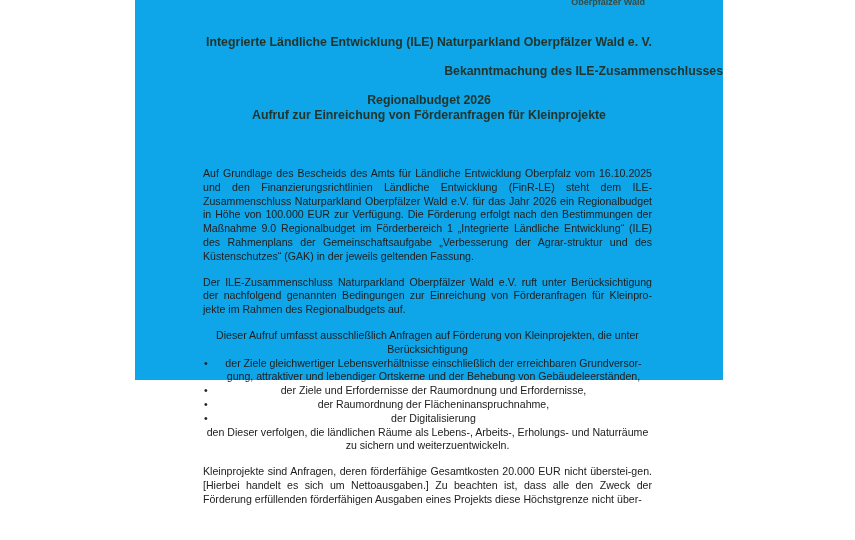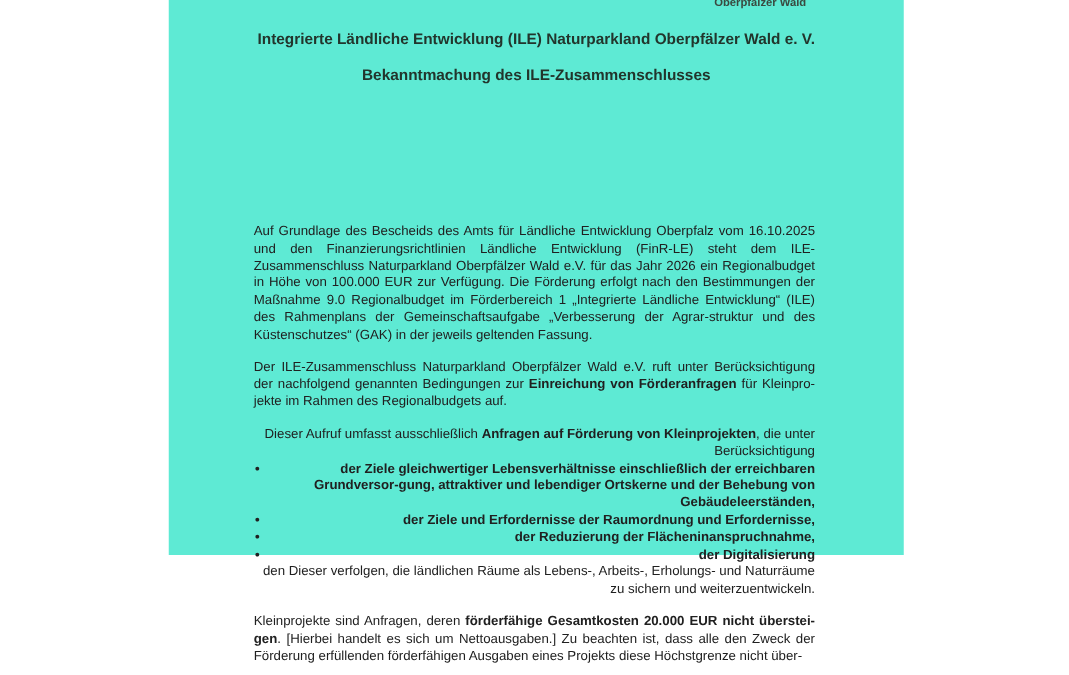--- a/index.html
+++ b/index.html
@@ -1,62 +1,66 @@
 <!DOCTYPE html>
 <html><head>
 <meta charset="utf-8">
 <style>
   html, body { margin: 0; padding: 0; background: #ffffff; }
   body { width: 855px; height: 540px; overflow: hidden; position: relative;
          font-family: "Liberation Sans", sans-serif; color: #1c1c1c; }
-  .page { position: absolute; left: 135px; top: 0; width: 588px; height: 444px;
-          background: #5eead4; }
+  .page { position: absolute; left: 135px; top: 0; width: 588px; height: 380px;
+          background: #0ea5e9; }
   .page-header { position: absolute; left: 0; top: -3px; width: 588px; text-align: right;
                  font-size: 9px; font-weight: bold; color: #3a4a40; padding-right: 78px;
                  box-sizing: border-box; }
-  .headings { position: absolute; left: 0; top: 24px; width: 588px; text-align: center;
+  .headings { position: absolute; left: 0; top: 35px; width: 588px; text-align: center;
               color: #22352c; font-weight: bold; font-size: 12.3px; }
   .h-line { display: block; line-height: 15px; }
   .h1 { margin-bottom: 14px; }
-  .h2 { margin-bottom: 14px; }
+  .h2 { margin-bottom: 14px; text-align: right; }
   .body { position: absolute; left: 68px; top: 167px; width: 449px; font-size: 10.6px;
           line-height: 13.8px; color: #202020; }
-  .para { margin: 12px 0 12px 0; text-align: justify; }
-  .para.left { text-align: right; }
-  .bold { font-weight: bold; }
+  .para { margin: 0 0 12px 0; text-align: justify; }
+  .para.left { text-align: center; }
+  .bold { font-weight: normal; }
   ul.bullets { list-style: none; margin: 0; padding: 0; }
-  ul.bullets li { position: relative; padding-left: 12px; font-weight: bold; }
+  ul.bullets li { position: relative; padding-left: 12px; }
   ul.bullets li::before { content: "\2022"; position: absolute; left: 1px; top: 0; }
 </style>
 </head>
 <body>
 
 <div class="page">
   <div class="page-header">Oberpfälzer Wald</div>
 
   <div class="headings">
     <div class="h1">
       <span class="h-line">Integrierte Ländliche Entwicklung (ILE) Naturparkland Oberpfälzer Wald e. V.</span>
     </div>
     <div class="h2">
       <span class="h-line">Bekanntmachung des ILE-Zusammenschlusses</span>
     </div>
+    <div class="h3">
+      <span class="h-line">Regionalbudget 2026</span>
+      <span class="h-line">Aufruf zur Einreichung von Förderanfragen für Kleinprojekte</span>
+    </div>
   </div>
 
   <div class="body">
     <p class="para">Auf Grundlage des Bescheids des Amts für Ländliche Entwicklung Oberpfalz vom 16.10.2025 und den Finanzierungsrichtlinien Ländliche Entwicklung (FinR-LE) steht dem ILE-Zusammenschluss Naturparkland Oberpfälzer Wald e.V. für das Jahr 2026 ein Regionalbudget in Höhe von 100.000 EUR zur Verfügung. Die Förderung erfolgt nach den Bestimmungen der Maßnahme 9.0 Regionalbudget im Förderbereich 1 „Integrierte Ländliche Entwicklung“ (ILE) des Rahmenplans der Gemeinschaftsaufgabe „Verbesserung der Agrar-struktur und des Küstenschutzes“ (GAK) in der jeweils geltenden Fassung.</p>
 
     <p class="para"><span>Der ILE-Zusammenschluss Naturparkland Oberpfälzer Wald e.V. ruft unter Berücksichtigung der nachfolgend genannten Bedingungen zur </span><span class="bold">Einreichung von Förderanfragen</span><span> für Kleinpro-jekte im Rahmen des Regionalbudgets auf.</span></p>
 
     <div class="para left">
       <div><span>Dieser Aufruf umfasst ausschließlich </span><span class="bold">Anfragen auf Förderung von Kleinprojekten</span><span>, die unter Berücksichtigung</span></div>
       <ul class="bullets">
         <li>der Ziele gleichwertiger Lebensverhältnisse einschließlich der erreichbaren Grundversor-gung, attraktiver und lebendiger Ortskerne und der Behebung von Gebäudeleerständen,</li>
         <li>der Ziele und Erfordernisse der Raumordnung und Erfordernisse,</li>
-        <li>der Reduzierung der Flächeninanspruchnahme,</li>
+        <li>der Raumordnung der Flächeninanspruchnahme,</li>
         <li>der Digitalisierung</li>
       </ul>
       <div>den Dieser verfolgen, die ländlichen Räume als Lebens-, Arbeits-, Erholungs- und Naturräume zu sichern und weiterzuentwickeln.</div>
     </div>
 
     <p class="para"><span>Kleinprojekte sind Anfragen, deren </span><span class="bold">förderfähige Gesamtkosten 20.000 EUR nicht überstei-gen</span><span>. [Hierbei handelt es sich um Nettoausgaben.] Zu beachten ist, dass alle den Zweck der Förderung erfüllenden förderfähigen Ausgaben eines Projekts diese Höchstgrenze nicht über-</span></p>
   </div>
 </div>
 
 </body></html>

